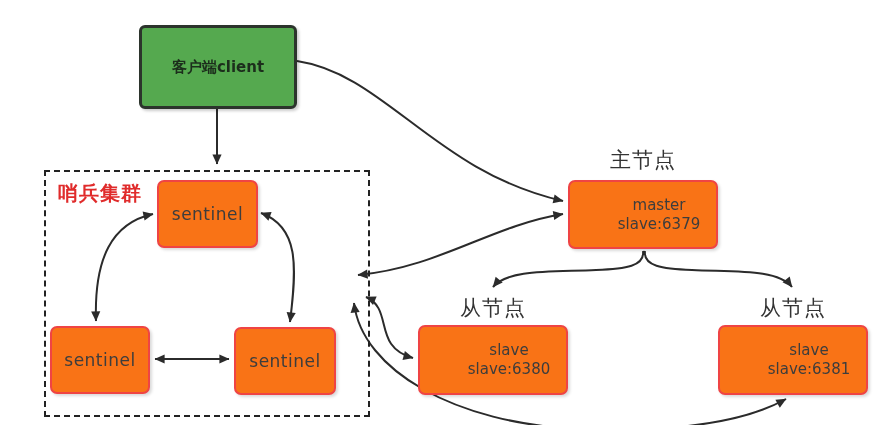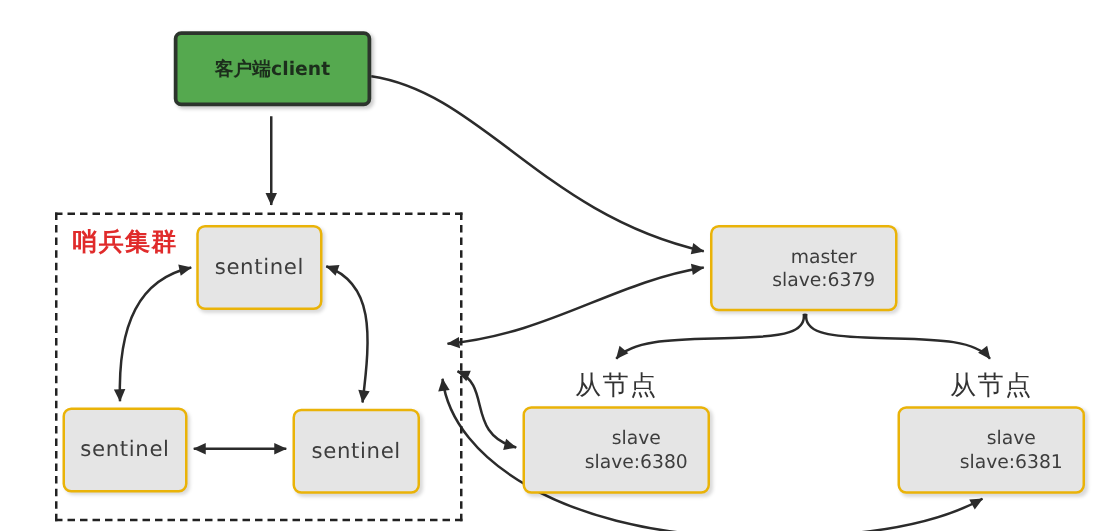--- a/index.html
+++ b/index.html
@@ -7,35 +7,35 @@
     position:relative;
     width:893px;height:425px;
     background:#ffffff;
     overflow:hidden;
     font-family:"DejaVu Sans","Liberation Sans",sans-serif;
   }
   .arrow-layer{position:absolute;left:0;top:0;width:893px;height:425px;}
 
   .node{
     position:absolute;
-    background:#e5e5e5;
-    border:2px solid #eab308;
+    background:#f97316;
+    border:2px solid #ef4444;
     border-radius:7px;
     box-shadow:2px 2px 3px rgba(0,0,0,0.15);
     display:flex;align-items:center;justify-content:center;
     text-align:center;
     color:#3d3d3d;
     box-sizing:border-box;
   }
   .sentinel{font-size:17px;letter-spacing:0.5px;}
   .two-line{flex-direction:column;font-size:15px;line-height:19px;padding-left:32px;}
 
   .client-node{
     position:absolute;
-    left:139px;top:25px;width:158px;height:60px;
+    left:139px;top:25px;width:158px;height:84px;
     background:#55a94f;
     border:3px solid #2c342c;
     border-radius:6px;
     box-shadow:2px 2px 3px rgba(0,0,0,0.2);
     display:flex;align-items:center;justify-content:center;
     font-size:15px;font-weight:bold;color:#1c2e1c;
     box-sizing:border-box;
   }
 
   .cluster{
@@ -105,20 +105,21 @@
   <div class="node sentinel s-top">
     <span>sentinel</span>
   </div>
   <div class="node sentinel s-bl">
     <span>sentinel</span>
   </div>
   <div class="node sentinel s-br">
     <span>sentinel</span>
   </div>
 
+  <div class="group-label lbl-master">主节点</div>
   <div class="node two-line master-box">
     <span>master</span>
     <span>slave:6379</span>
   </div>
 
   <div class="group-label lbl-slave1">从节点</div>
   <div class="node two-line slave1-box">
     <span>slave</span>
     <span>slave:6380</span>
   </div>

